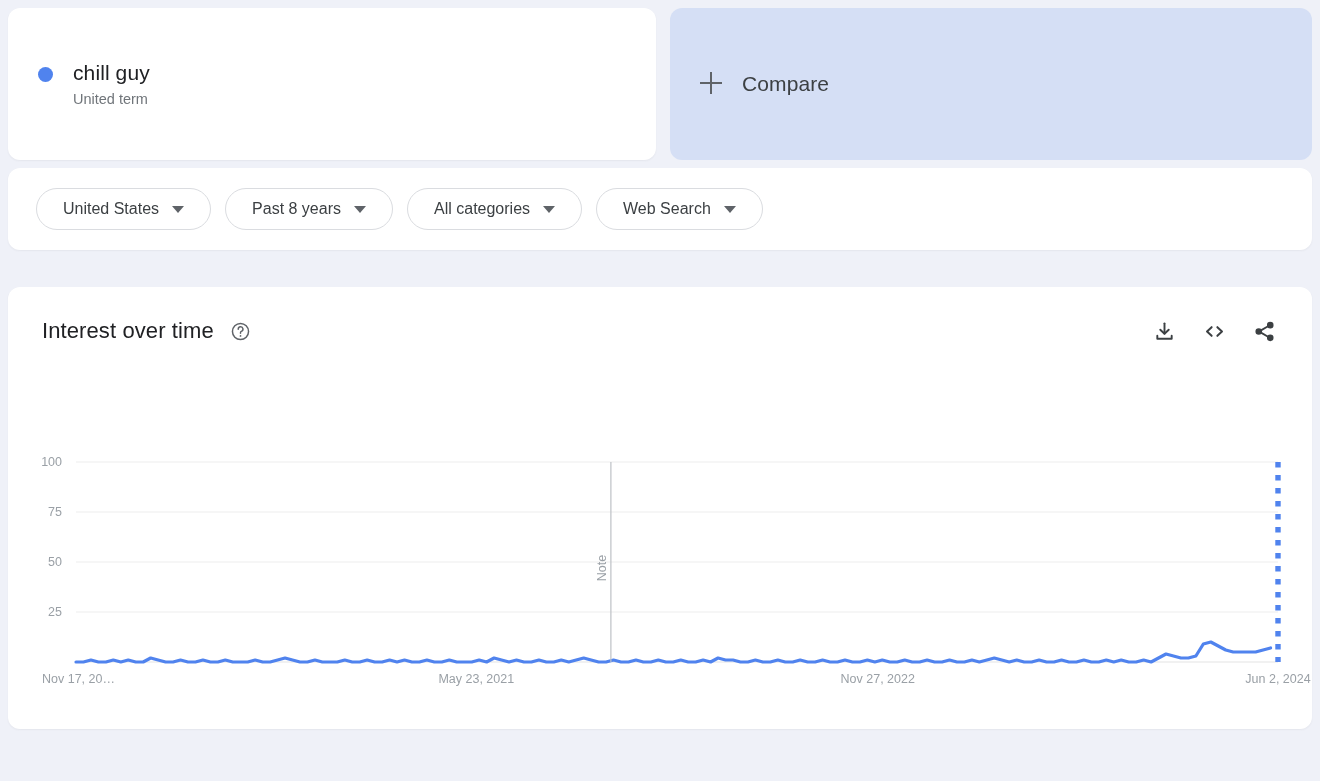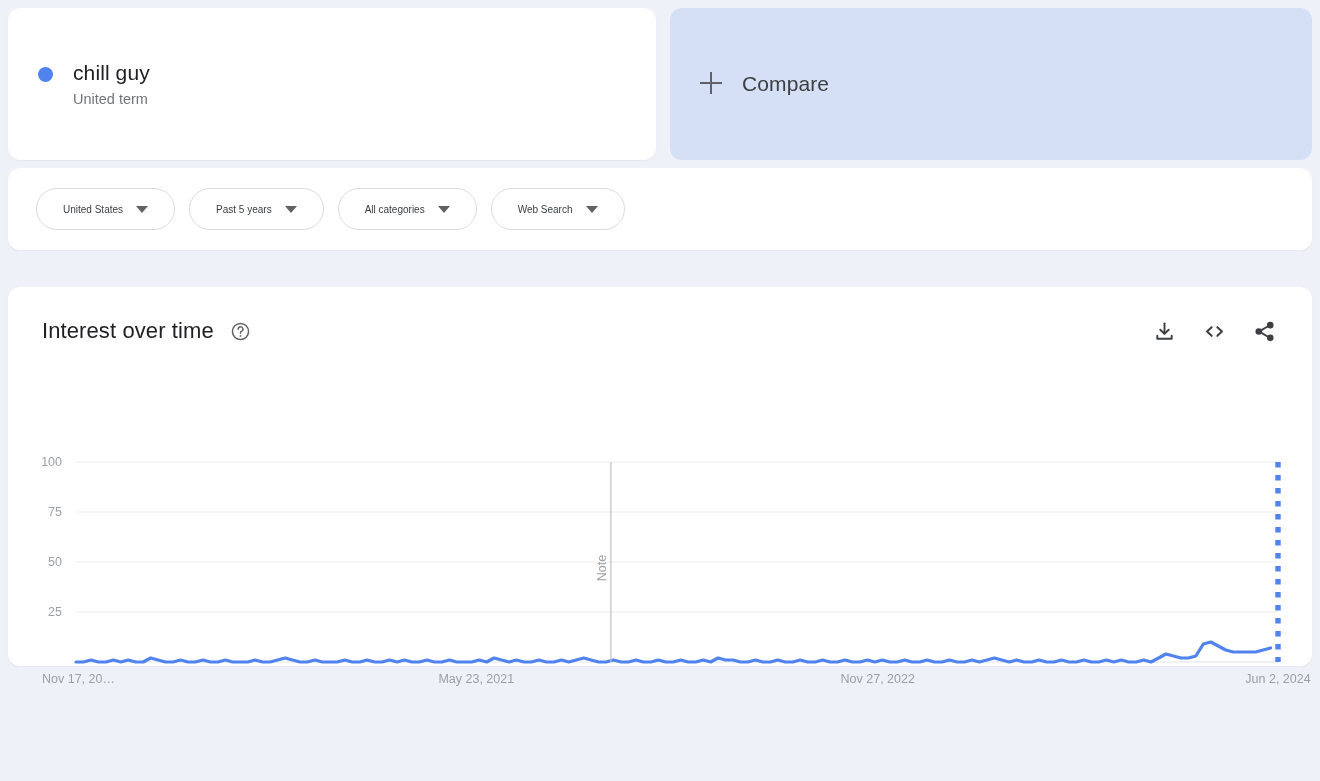--- a/index.html
+++ b/index.html
@@ -95,37 +95,37 @@
     background: #fff;
     display: flex;
     align-items: center;
     justify-content: center;
     gap: 13px;
     padding: 0 26px;
     cursor: pointer;
     min-width: 0;
   }
   .chip-label {
-    font-size: 10px;
+    font-size: 16px;
     color: #3c4043;
     white-space: nowrap;
   }
   .caret {
     width: 0; height: 0;
     border-left: 6px solid transparent;
     border-right: 6px solid transparent;
     border-top: 7px solid #5f6368;
     flex: 0 0 auto;
   }
 
   
   .chart-card {
     position: absolute;
     left: 8px; top: 287px;
-    width: 1304px; height: 379px;
+    width: 1304px; height: 442px;
     background: #ffffff;
     border-radius: 12px;
     box-shadow: 0 1px 2px rgba(60,64,67,0.06);
   }
   .chart-head {
     display: flex;
     align-items: center;
     justify-content: space-between;
     padding: 31px 36px 0 34px;
   }
@@ -187,21 +187,21 @@
   </div>
 
   <div class="filter-bar">
 
     <div class="chip">
       <span class="chip-label">United States</span>
       <span class="caret"></span>
     </div>
 
     <div class="chip">
-      <span class="chip-label">Past 5 years</span>
+      <span class="chip-label">Past 8 years</span>
       <span class="caret"></span>
     </div>
 
     <div class="chip">
       <span class="chip-label">All categories</span>
       <span class="caret"></span>
     </div>
 
     <div class="chip">
       <span class="chip-label">Web Search</span>

